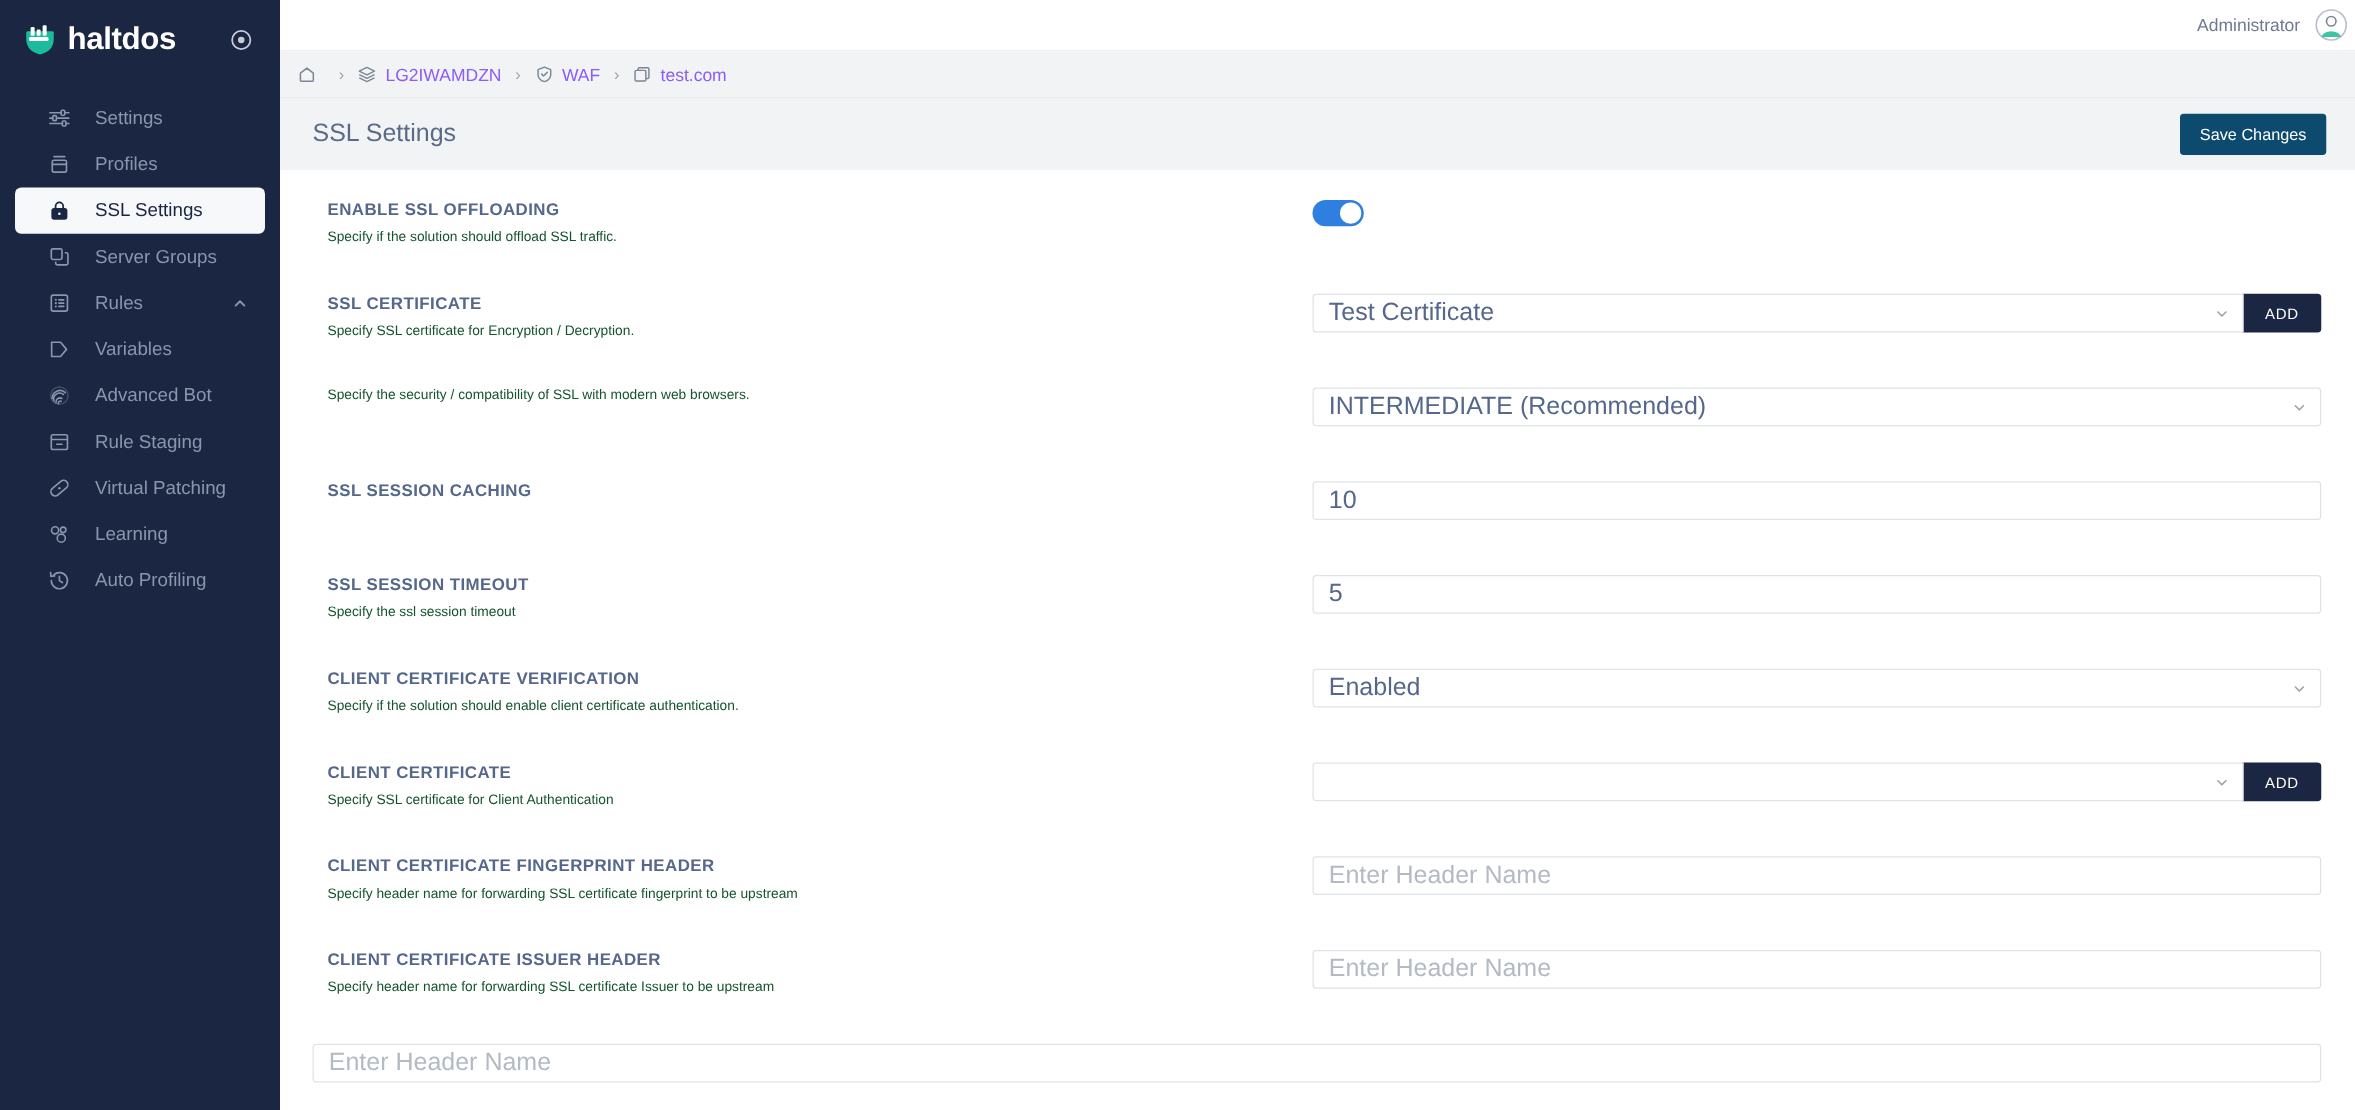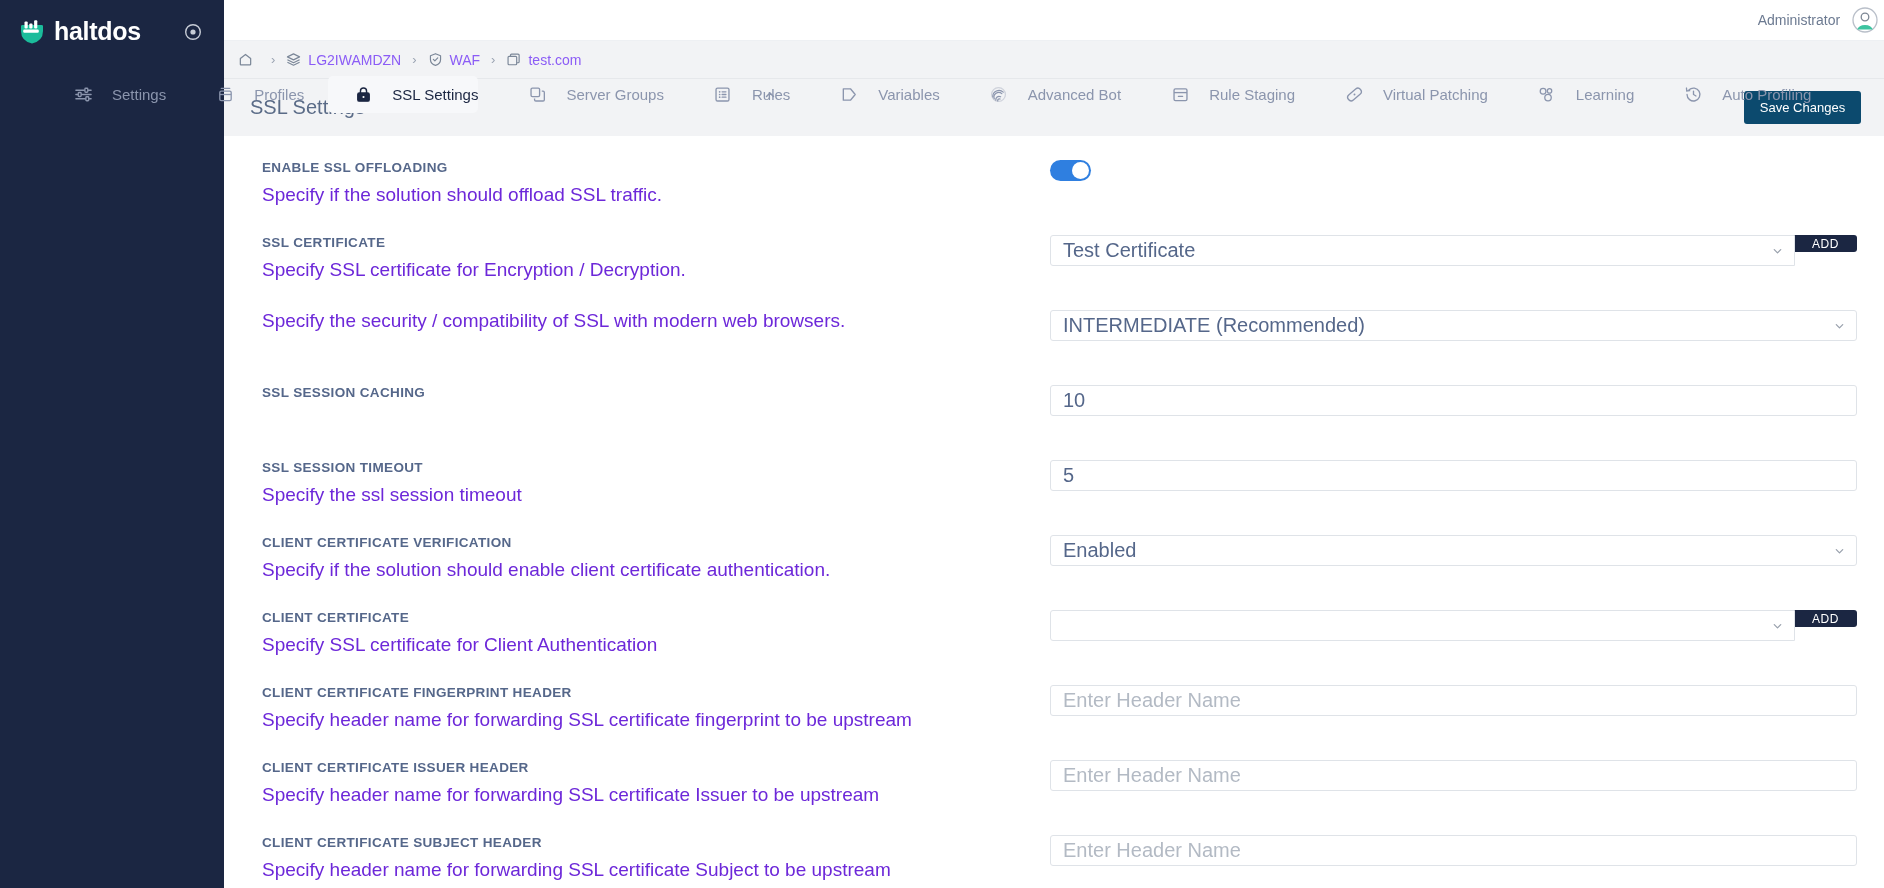--- a/index.html
+++ b/index.html
@@ -26,21 +26,21 @@
   .brand-logo { display: flex; align-items: flex-start; gap: 0; }
   .brand-mark { width: 26px; height: 26px; position: relative; }
   .brand-text {
     color: #ffffff; font-size: 25px; font-weight: bold;
     letter-spacing: -0.3px; margin-left: 9px; line-height: 1;
   }
   .brand-gear {
     position: absolute; right: 22px; top: 50%; transform: translateY(-50%);
     width: 18px; height: 18px;
   }
-  .nav { padding-top: 13px; display: flex; flex-direction: row; margin-left: 36px; }
+  .nav { padding-top: 13px; display: flex; flex-direction: column; }
   .nav-item {
     height: 37px; display: flex; align-items: center;
     padding: 0 0 0 25px; margin: 0 12px 0 12px;
     color: #8b95ad; font-size: 15px; cursor: pointer;
     border-radius: 5px; position: relative;
   }
   .nav-item .ico { width: 20px; height: 20px; margin-right: 19px; flex: 0 0 20px;
     display: flex; align-items: center; justify-content: center; }
   .nav-item.active { background: #f7f8fa; color: #1b2642; }
   .nav-item.active .ico svg { stroke: #1b2642; }
@@ -86,21 +86,21 @@
 
   .row {
     display: flex; align-items: flex-start; min-height: 75px;
     padding-top: 9px;
   }
   .row-left { width: 800px; padding-left: 12px; padding-top: 2px; }
   .row-title {
     color: #55678a; font-size: 13.5px; font-weight: bold;
     letter-spacing: 0.35px; text-transform: uppercase; margin-bottom: 9px;
   }
-  .row-desc { color: #6d28d9; font-size: 19px; }
+  .row-desc { color: #14532d; font-size: 11px; }
   .row-right { flex: 1; display: flex; align-items: flex-start; padding-top: 2px; }
 
   .toggle {
     width: 41px; height: 21px; border-radius: 11px; background: #2f7fe0;
     position: relative; cursor: pointer; display: inline-block;
   }
   .toggle .knob {
     position: absolute; top: 2px; right: 2px;
     width: 17px; height: 17px; border-radius: 50%; background: #ffffff;
   }
@@ -114,21 +114,21 @@
   }
   .control.placeholder { color: #b3bac4; }
   .control .caret {
     position: absolute; right: 11px; top: 50%; transform: translateY(-50%);
     width: 11px; height: 11px; color: #99a1ad;
   }
   .with-add .control { border-radius: 3px 0 0 3px; }
   .add-btn {
     background: #1b2642; color: #ffffff; font-size: 12px;
     letter-spacing: 0.6px; border: none; border-radius: 0 3px 3px 0;
-    padding: 0 18px; height: 17px; cursor: pointer; margin-left: -1px;
+    padding: 0 18px; height: 31px; cursor: pointer; margin-left: -1px;
     font-family: "Liberation Sans", sans-serif;
   }
   .w-full { width: 100%; }
   .w-dropdown { width: 745px; }
 
   svg { display: block; }
 </style>
 </head>
 <body>
 
@@ -486,24 +486,20 @@
             <div class="row-desc">Specify header name for forwarding SSL certificate Issuer to be upstream</div>
           </div>
           <div class="row-right">
             <div class="control w-full placeholder">
               <span>Enter Header Name</span>
             </div>
           </div>
         </div>
 
         <div class="row">
-          <div class="row-left">
-            <div class="row-title">CLIENT CERTIFICATE SUBJECT HEADER</div>
-            <div class="row-desc">Specify header name for forwarding SSL certificate Subject to be upstream</div>
-          </div>
           <div class="row-right">
             <div class="control w-full placeholder">
               <span>Enter Header Name</span>
             </div>
           </div>
         </div>
 
       </div>
     </div>
 

